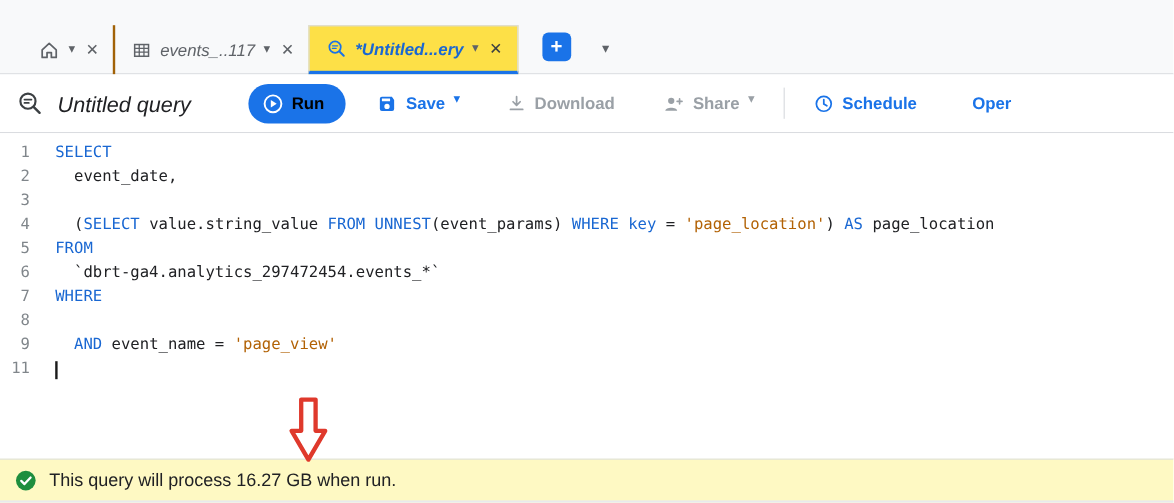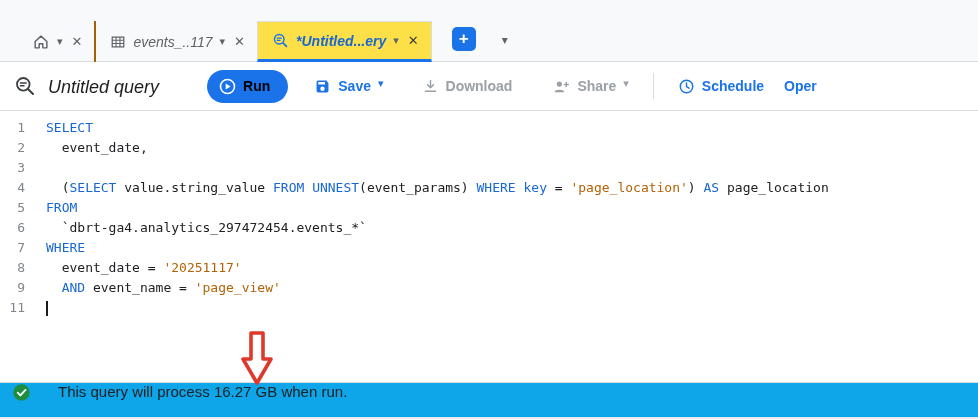--- a/index.html
+++ b/index.html
@@ -31,38 +31,38 @@
   .title { font-size: 18px; color: var(--ink); margin: 2px 0 0 12px; font-style: italic; }
   .run-btn { margin-left: 48px; height: 33px; background: var(--accent); color: #000000; border: none; border-radius: 17px; display: flex; align-items: center; gap: 7px; padding: 0 18px 0 12px; font-size: 14px; font-weight: 600; cursor: pointer; font-family: inherit; }
   .tbtn { display: flex; gap: 7px; font-size: 14px; font-weight: 600; color: var(--accent); background: none; border: none; cursor: pointer; font-family: inherit; }
   .tbtn.disabled { color: var(--disabled); cursor: default; }
   .tbtn .caret { color: inherit; }
   .save-btn { margin-left: 26px; }
   .download-btn { margin-left: 38px; }
   .share-btn { margin-left: 40px; }
   .vdiv { width: 1px; height: 26px; background: var(--border); margin: 0 24px; flex: none; }
   .schedule-btn { }
-  .open-btn { margin-left: 20px; }
+  .open-btn { margin-left: 46px; }
 
   
   .editor { flex: 1 1 auto; background: #fff; padding-top: 7px; overflow: hidden; position: relative; font-family: "DejaVu Sans Mono", "Liberation Mono", monospace; }
   .code-line { display: flex; height: 20px; line-height: 20px; font-size: 13px; }
   .ln { flex: none; width: 46px; text-align: right; padding-right: 21px; color: #80868b; user-select: none; }
   .code { white-space: pre; color: var(--ink); }
   .tok-kw { color: var(--kw); }
   .tok-str { color: var(--str); text-align: center; }
   .tok-num { color: var(--num); }
   .tok-pl { color: var(--ink); }
   .cursor { display: inline-block; width: 2px; height: 15px; background: #1b1b1b; transform: translateY(3px); }
 
   
   .arrow-annotation { position: absolute; left: 236px; top: 330px; width: 42px; height: 58px; z-index: 6; pointer-events: none; }
 
   
-  .statusbar { height: 37px; flex: none; border-top: 1px solid var(--border); border-bottom: 2px solid #e8eaed; background: #0ea5e9; display: flex; gap: 27px; padding: 0 12px; }
+  .statusbar { height: 37px; flex: none; border-top: 1px solid var(--border); border-bottom: 2px solid #e8eaed; background: #fef9c3; display: flex; align-items: center; gap: 10px; padding: 0 12px; }
   .status-text { font-size: 15px; color: var(--ink); }
 
   svg { display: block; }
 </style>
 </head>
 <body>
 
 <div class="page">
 
   <div class="tabbar">
@@ -197,21 +197,20 @@
         <div class="code-line">
           <span class="ln">6</span>
           <span class="code"><span class="tok-pl">  `dbrt-ga4.analytics_297472454.events_*`</span></span>
         </div>
         <div class="code-line">
           <span class="ln">7</span>
           <span class="code"><span class="tok-kw">WHERE</span></span>
         </div>
         <div class="code-line">
           <span class="ln">8</span>
-          <span class="code"><span class="tok-pl">  event_date = </span><span class="tok-str">'20251117'</span></span>
         </div>
         <div class="code-line">
           <span class="ln">9</span>
           <span class="code"><span class="tok-pl">  </span><span class="tok-kw">AND</span><span class="tok-pl"> event_name = </span><span class="tok-str">'page_view'</span></span>
         </div>
         <div class="code-line">
           <span class="ln">11</span>
           <span class="code"><span class="cursor"></span></span>
         </div>
       </div>

